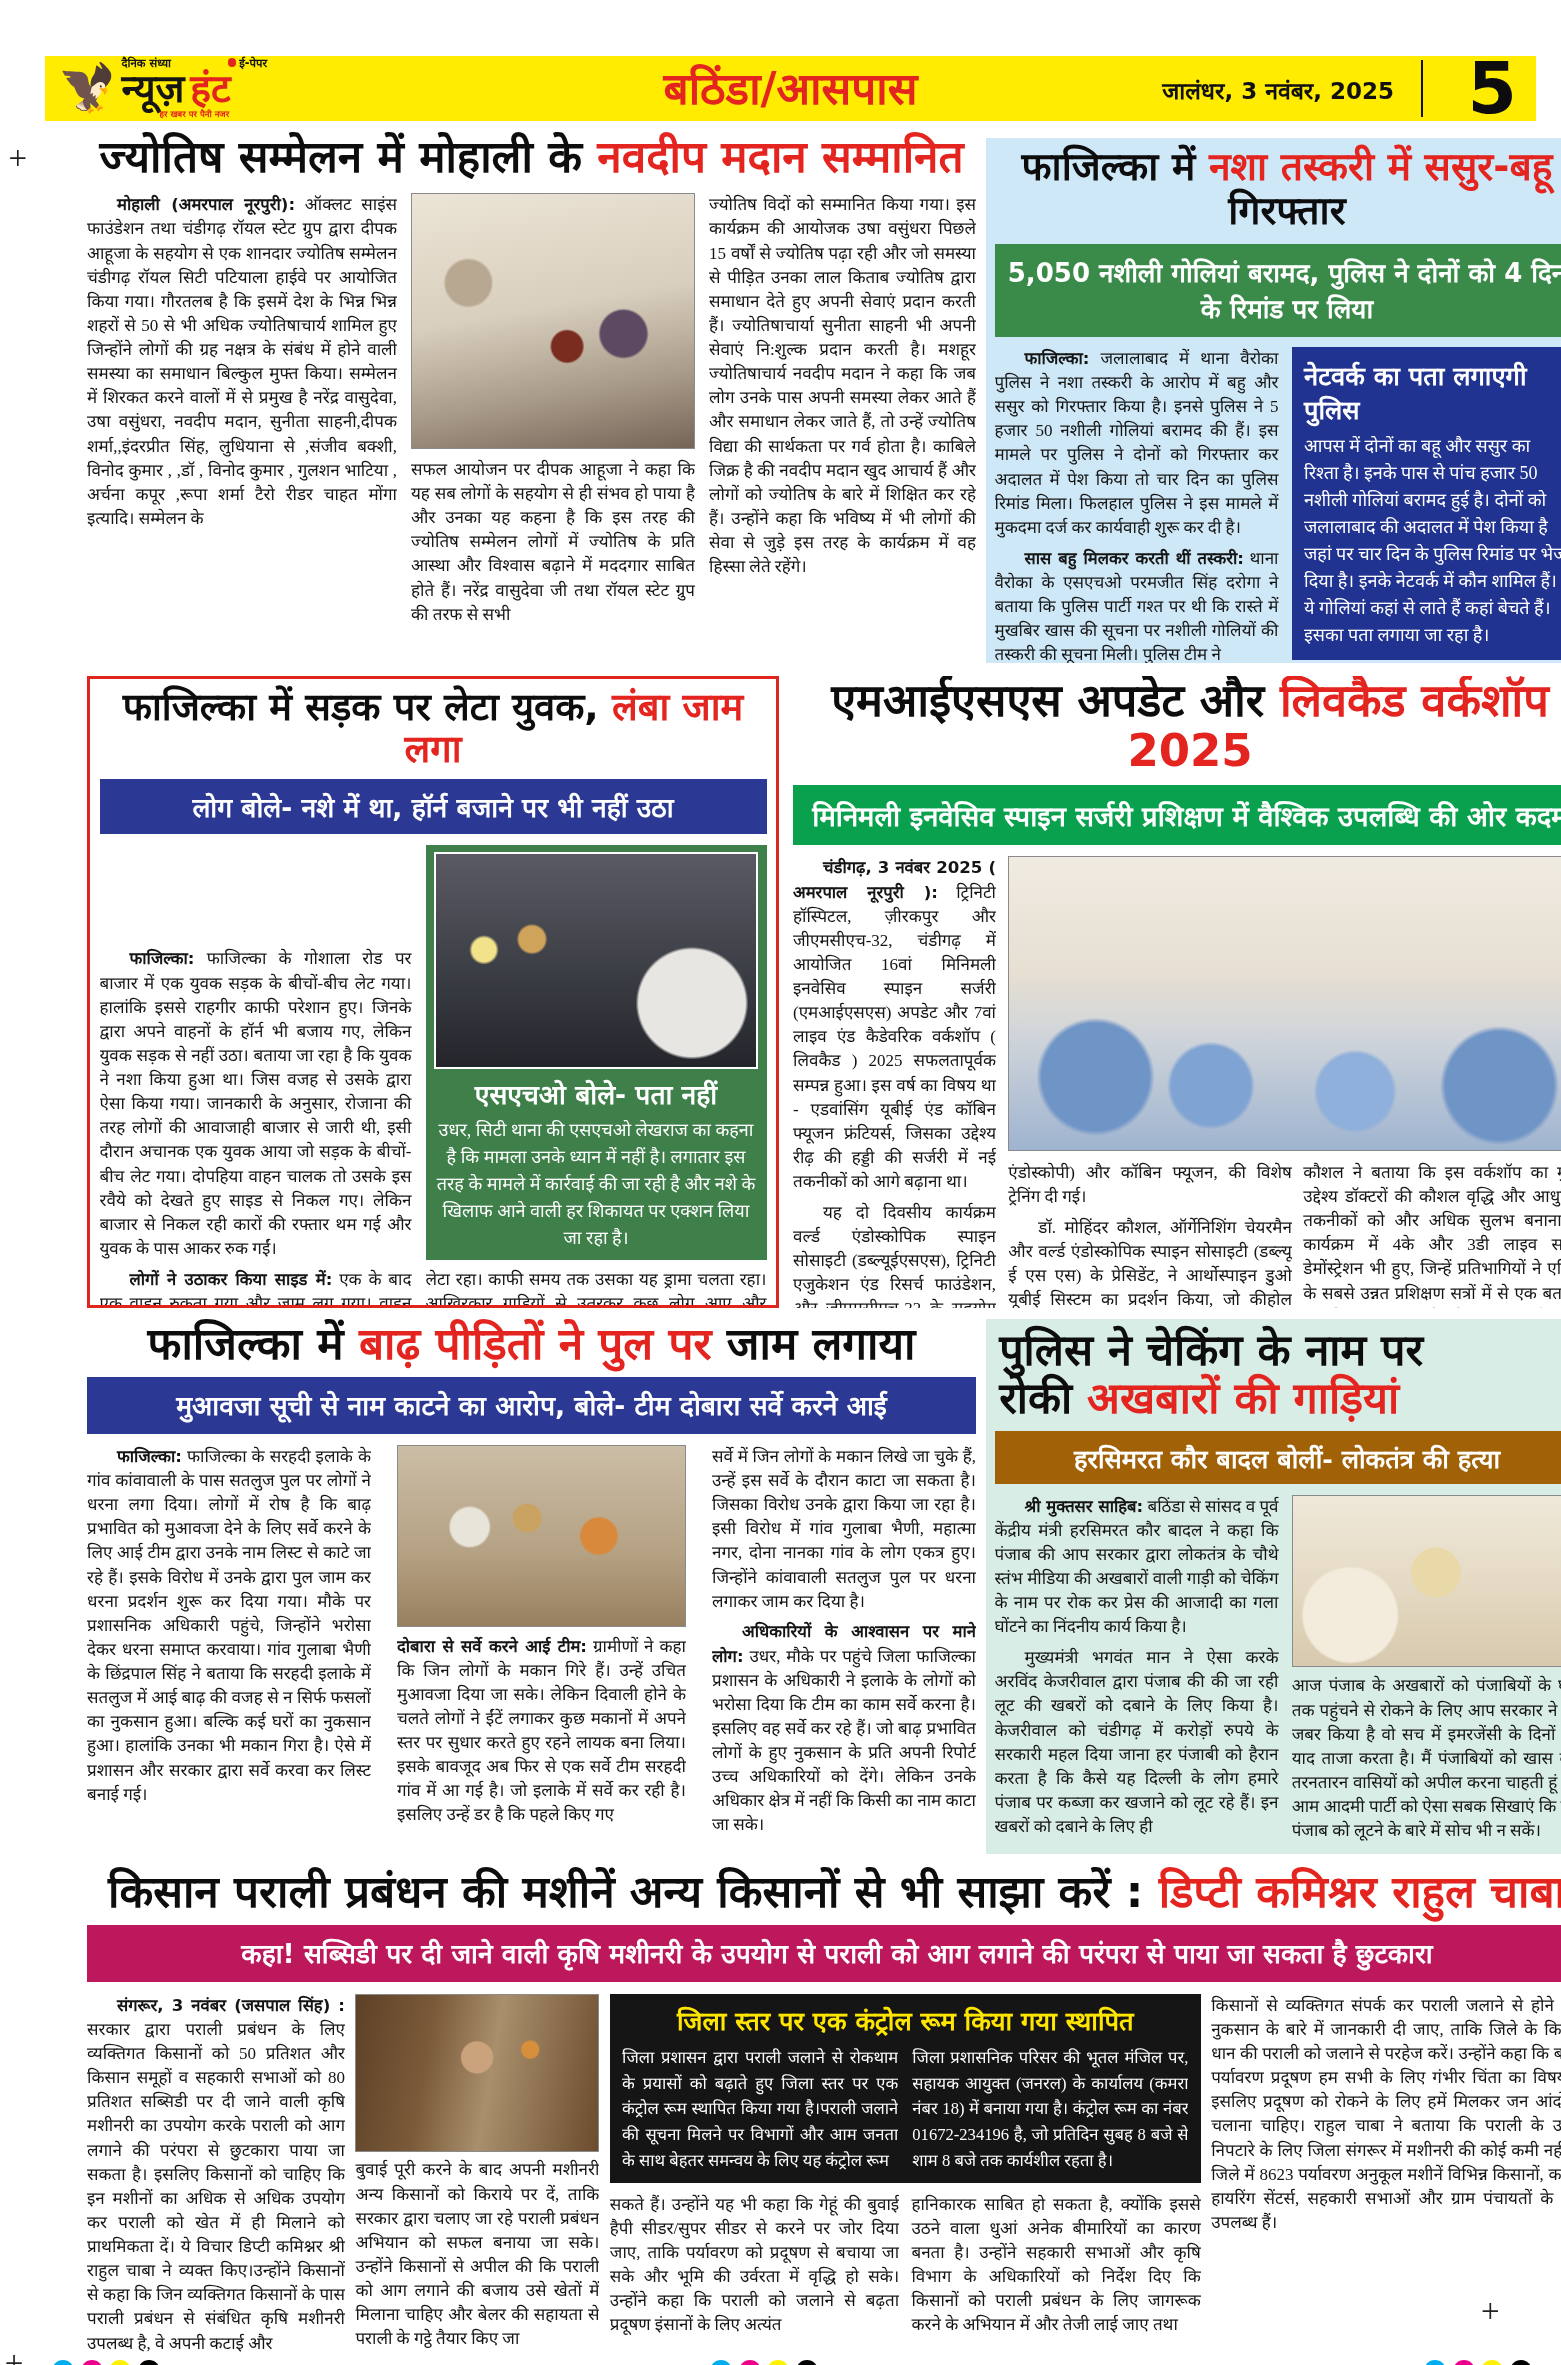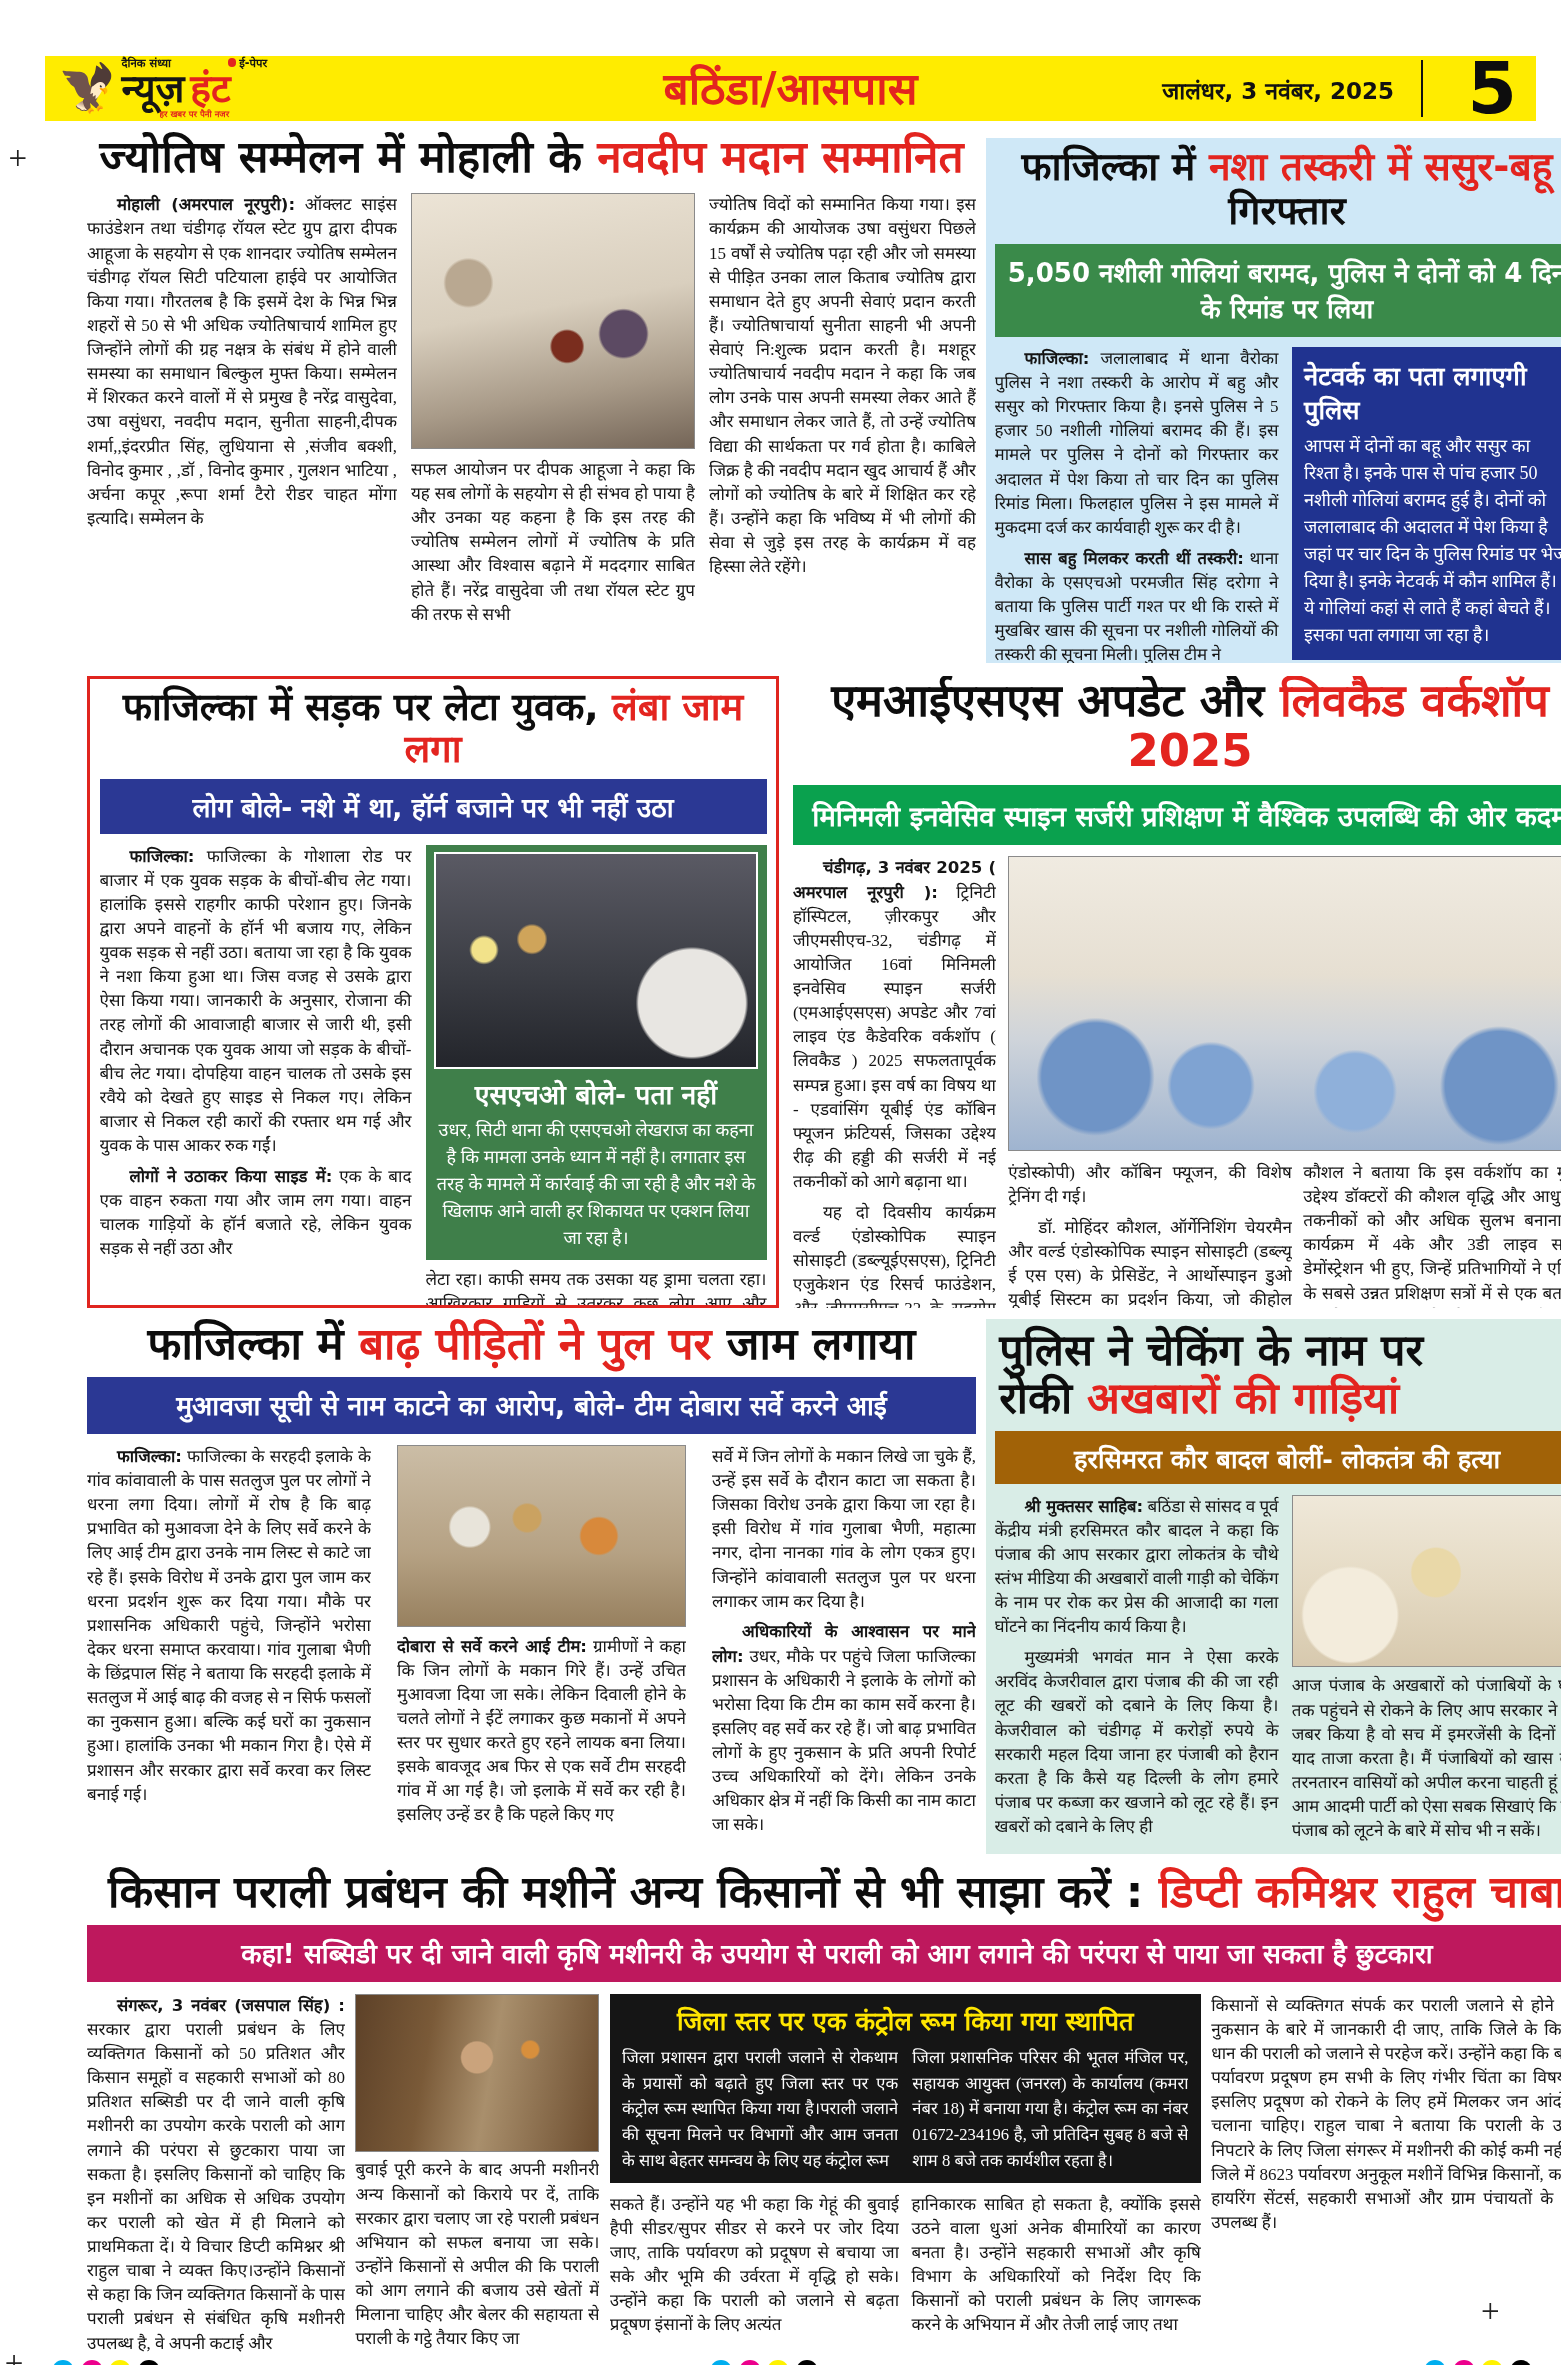--- a/index.html
+++ b/index.html
@@ -53,21 +53,21 @@
   #a2 .cols{gap:13.2px;}
   #a2 .c1{width:284px;}
   #a2 .c2{flex:1;display:flex;flex-direction:column;}
   .bluebox{background:#203390;color:#fff;padding:11.4px 12.3px;margin-bottom:8.5px;}
   .bluebox h3{margin:0 0 6.6px 0;font-family:"DejaVu Sans",sans-serif;font-size:25.5px;font-weight:900;}
   .bluebox p{margin:0;font-size:18px;line-height:1.5;}
   
   #a3{left:47px;top:676px;width:692px;height:632px;border:3.3px solid #e0251f;padding:6.6px 9.5px;box-sizing:border-box;}
   #a3 .headline{font-size:38px;}
   #a3 .band{background:#2b3894;font-size:26.5px;padding:9.5px 4.7px;margin:8.5px 0 10.4px 0;}
-  #a3 .cols{gap:14px;}
+  #a3 .cols{gap:14px;align-items:flex-end;}
   #a3 .c1{width:312px;}
   #a3 .c2{flex:1;display:flex;flex-direction:column;}
   .greenbox{background:#3f7f4a;color:#fff;padding:7.6px 8.5px;margin-bottom:7.6px;}
   .greenbox .ph{height:213px;border:2.8px solid #fff;margin-bottom:6.6px;
      background:radial-gradient(circle at 80% 70%,#e8e6e2 0 18%,transparent 19%),
                 radial-gradient(circle at 30% 40%,#cfa45a 0 5%,transparent 6%),
                 radial-gradient(circle at 15% 45%,#f2e28a 0 4%,transparent 5%),
                 linear-gradient(180deg,#5a5a64 0%,#3c3e45 55%,#23252b 100%);}
   .greenbox h3{margin:0 0 5.7px 0;font-family:"DejaVu Sans",sans-serif;font-size:26.5px;font-weight:900;text-align:center;}
   .greenbox p{margin:0;font-size:18px;line-height:1.5;text-align:center;}

